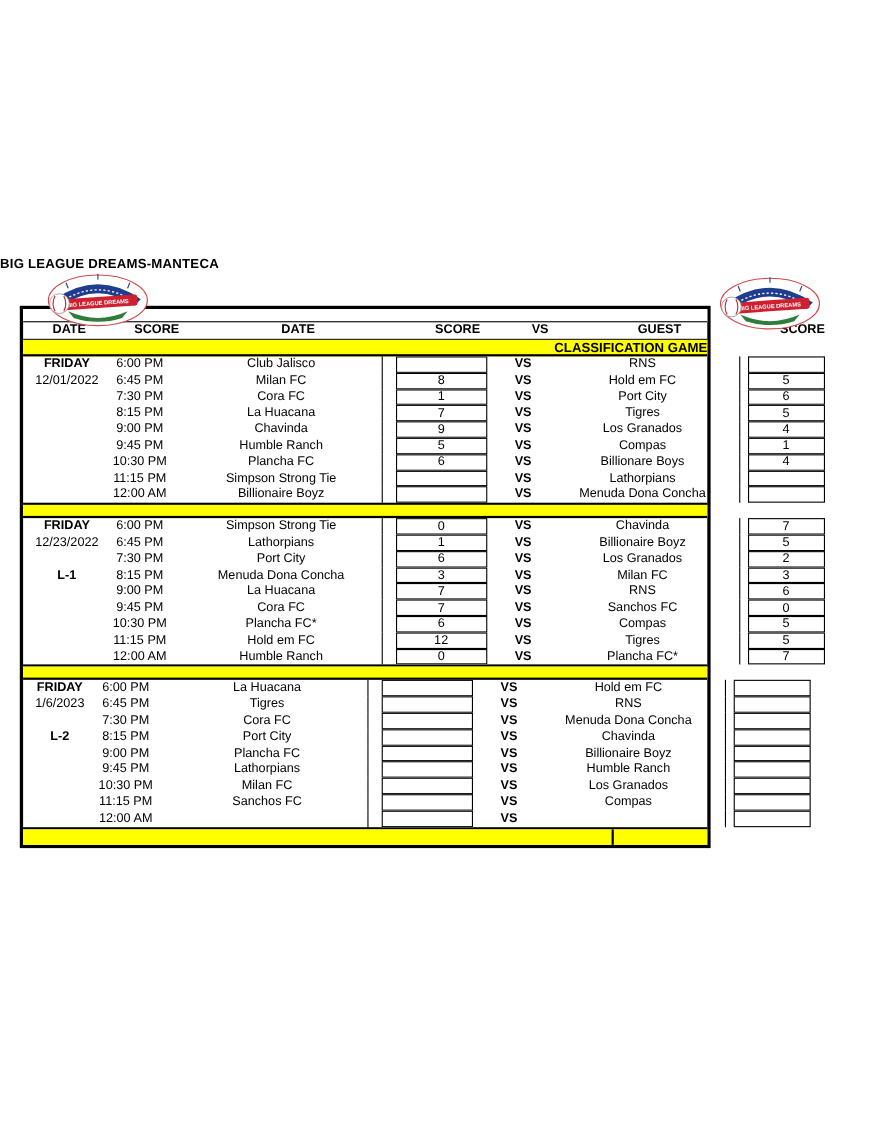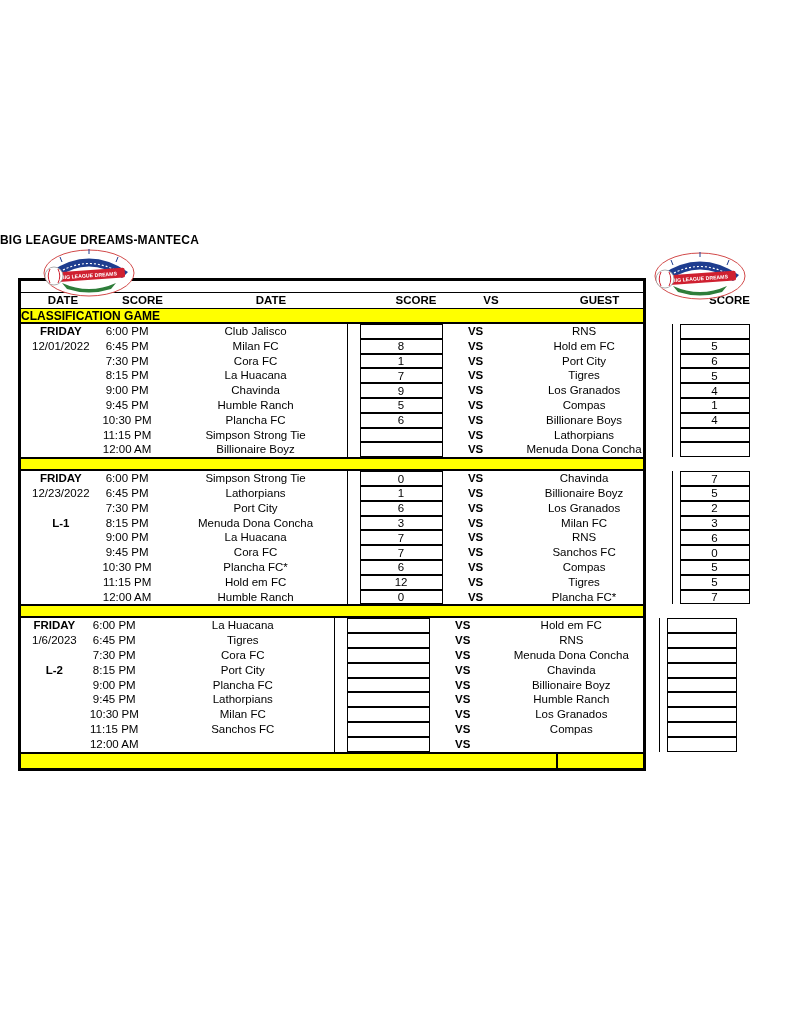--- a/index.html
+++ b/index.html
@@ -19,21 +19,21 @@
   .sched-table { position:absolute; left:18px; top:278px; width:628px;
                  border:3px solid #000; background:#fff; z-index:1; }
 
   .spacer-row { height:12px; border-bottom:1.5px solid #000; background:#fff; }
 
   .header-row { display:grid; grid-template-columns:84px 75px 182px 108px 42px 175px 85px;
                 height:16px; line-height:15px; border-bottom:1.5px solid #000;
                 font-weight:bold; font-size:11.5px; text-align:center; }
 
   .section-row { height:15px; line-height:14px; background:#ffff00; border-bottom:2.5px solid #000;
-                 text-align:left; font-weight:bold; font-size:12px; }
+                 text-align:right; font-weight:bold; font-size:12px; }
 
   .block { display:flex; border-bottom:2.5px solid #000; }
   .date-col { width:84px; font-size:11.5px; text-align:center; }
   .date-col > div { height:14.8px; line-height:14.8px;padding-left:11px; }
   .day-label, .league-label { font-weight:bold; }
 
   .rows { flex:1; }
   .game-row { display:grid; grid-template-columns:75px 182px 108px 42px 175px 85px;
               height:14.8px; line-height:14.6px; font-size:11.5px; text-align:center; }
   .cell { overflow:hidden; white-space:nowrap; }

